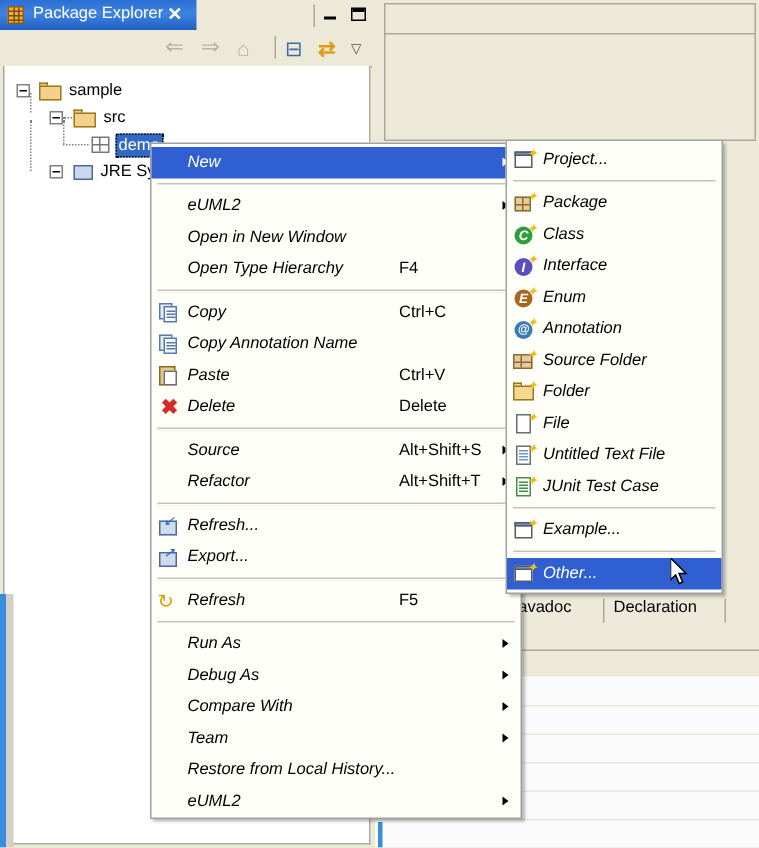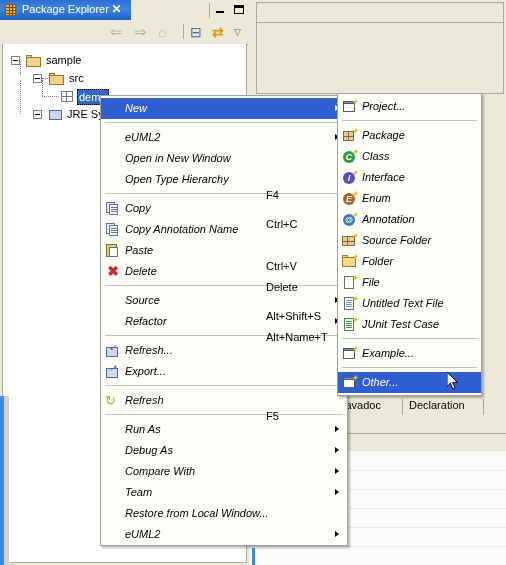--- a/index.html
+++ b/index.html
@@ -110,21 +110,21 @@
   .menu{
     position:absolute;background:#fffffa;
     border:1px solid #a0a0a0;
     box-shadow:2px 2px 2px rgba(0,0,0,.28);
     font-size:11px;
   }
   .mi{
     position:relative;height:21px;line-height:21px;white-space:nowrap;
   }
   .mi .mlabel{position:absolute;left:24px;top:0;font-style:italic;}
-  .mi .mkey{position:absolute;top:16px;}
+  .mi .mkey{position:absolute;top:0;}
   .mi .marrow{
     position:absolute;top:7px;width:0;height:0;
     border-left:4px solid #000;border-top:3.5px solid transparent;border-bottom:3.5px solid transparent;
   }
   .mi.sel{background:#2f5fd0;color:#fff;}
   .mi.sel .marrow{border-left-color:#fff;}
   .msep{height:1px;margin:3px 4px 3px 4px;background:#c6c3b6;border-bottom:1px solid #fff;}
 
   
   .mic{position:absolute;left:4px;top:3px;width:16px;height:15px;}
@@ -349,21 +349,21 @@
 
   <div class="msep"></div>
 
   <div class="mi">
     <span class="mlabel">Source</span>
     <span class="mkey" style="left:165px;">Alt+Shift+S</span>
     <span class="marrow" style="right:8px;"></span>
   </div>
   <div class="mi">
     <span class="mlabel">Refactor</span>
-    <span class="mkey" style="left:165px;">Alt+Name+T</span>
+    <span class="mkey" style="left:165px;">Alt+Shift+T</span>
     <span class="marrow" style="right:8px;"></span>
   </div>
 
   <div class="msep"></div>
 
   <div class="mi">
     <span class="mic ic-import">
         <i class="bx"></i>
         <i class="ar">↙</i>
       </span>
@@ -397,21 +397,21 @@
   </div>
   <div class="mi">
     <span class="mlabel">Compare With</span>
     <span class="marrow" style="right:8px;"></span>
   </div>
   <div class="mi">
     <span class="mlabel">Team</span>
     <span class="marrow" style="right:8px;"></span>
   </div>
   <div class="mi">
-    <span class="mlabel">Restore from Local Window...</span>
+    <span class="mlabel">Restore from Local History...</span>
   </div>
   <div class="mi">
     <span class="mlabel">eUML2</span>
     <span class="marrow" style="right:8px;"></span>
   </div>
 
 </div>
 
 <div class="menu" id="newsub" style="left:337px;top:93px;width:143px;">
 

